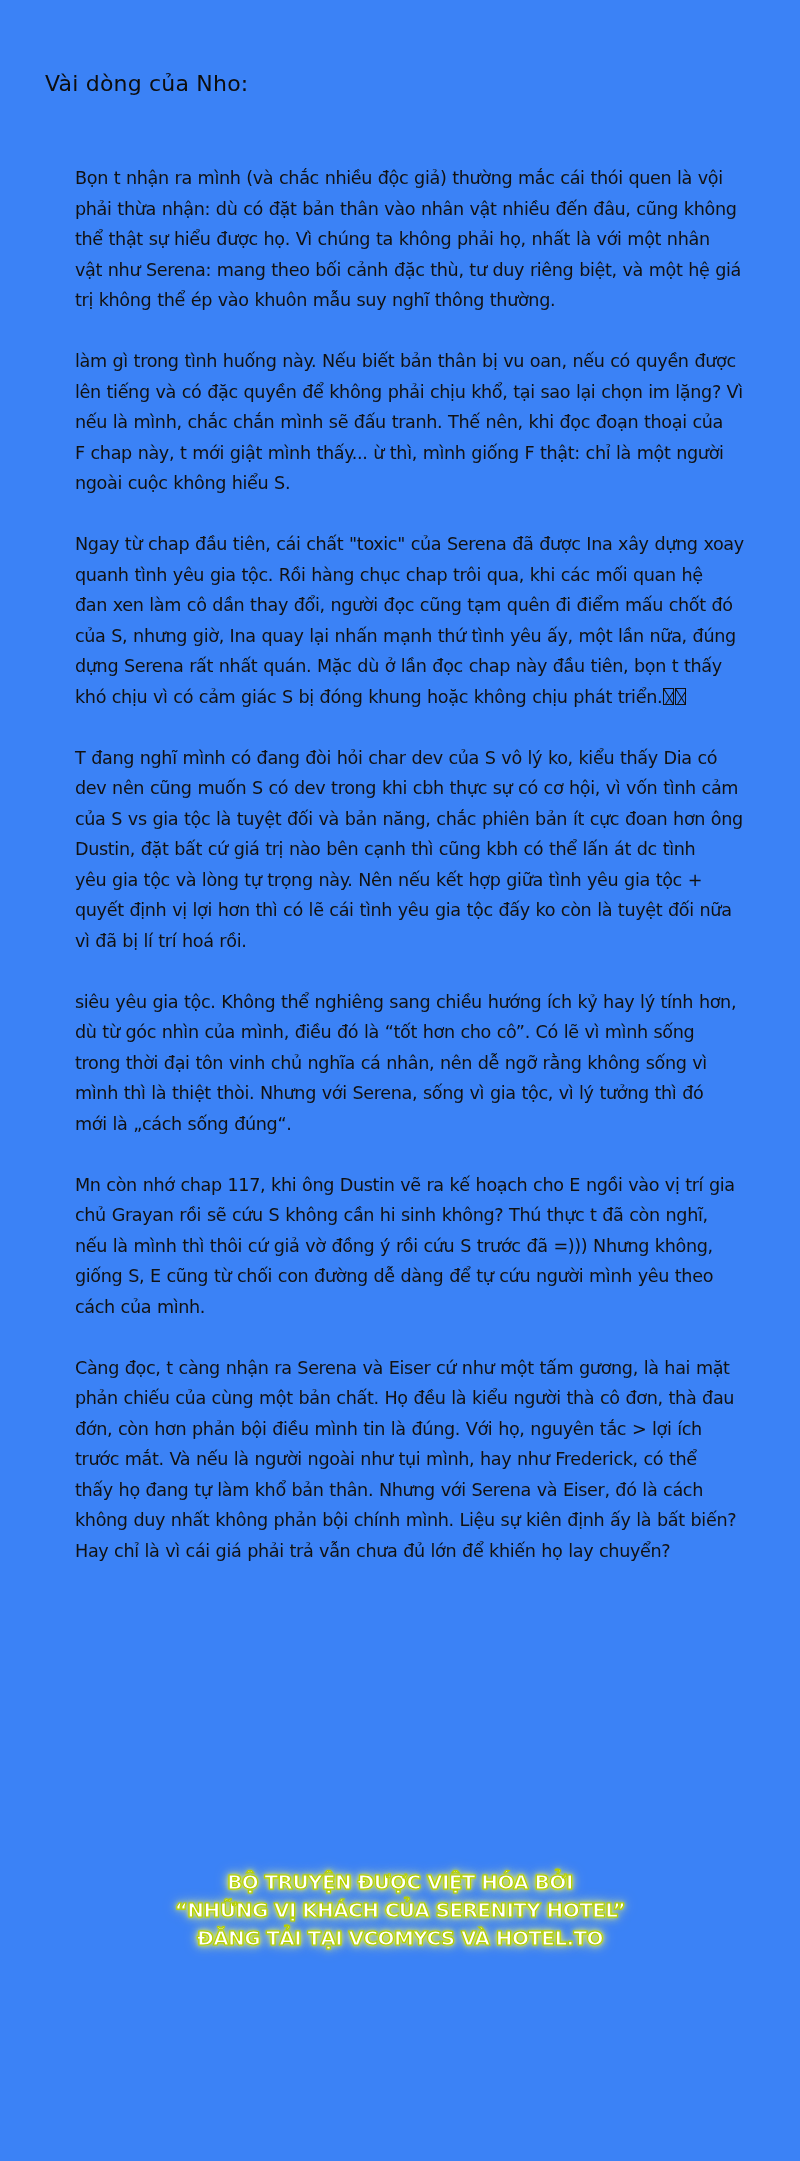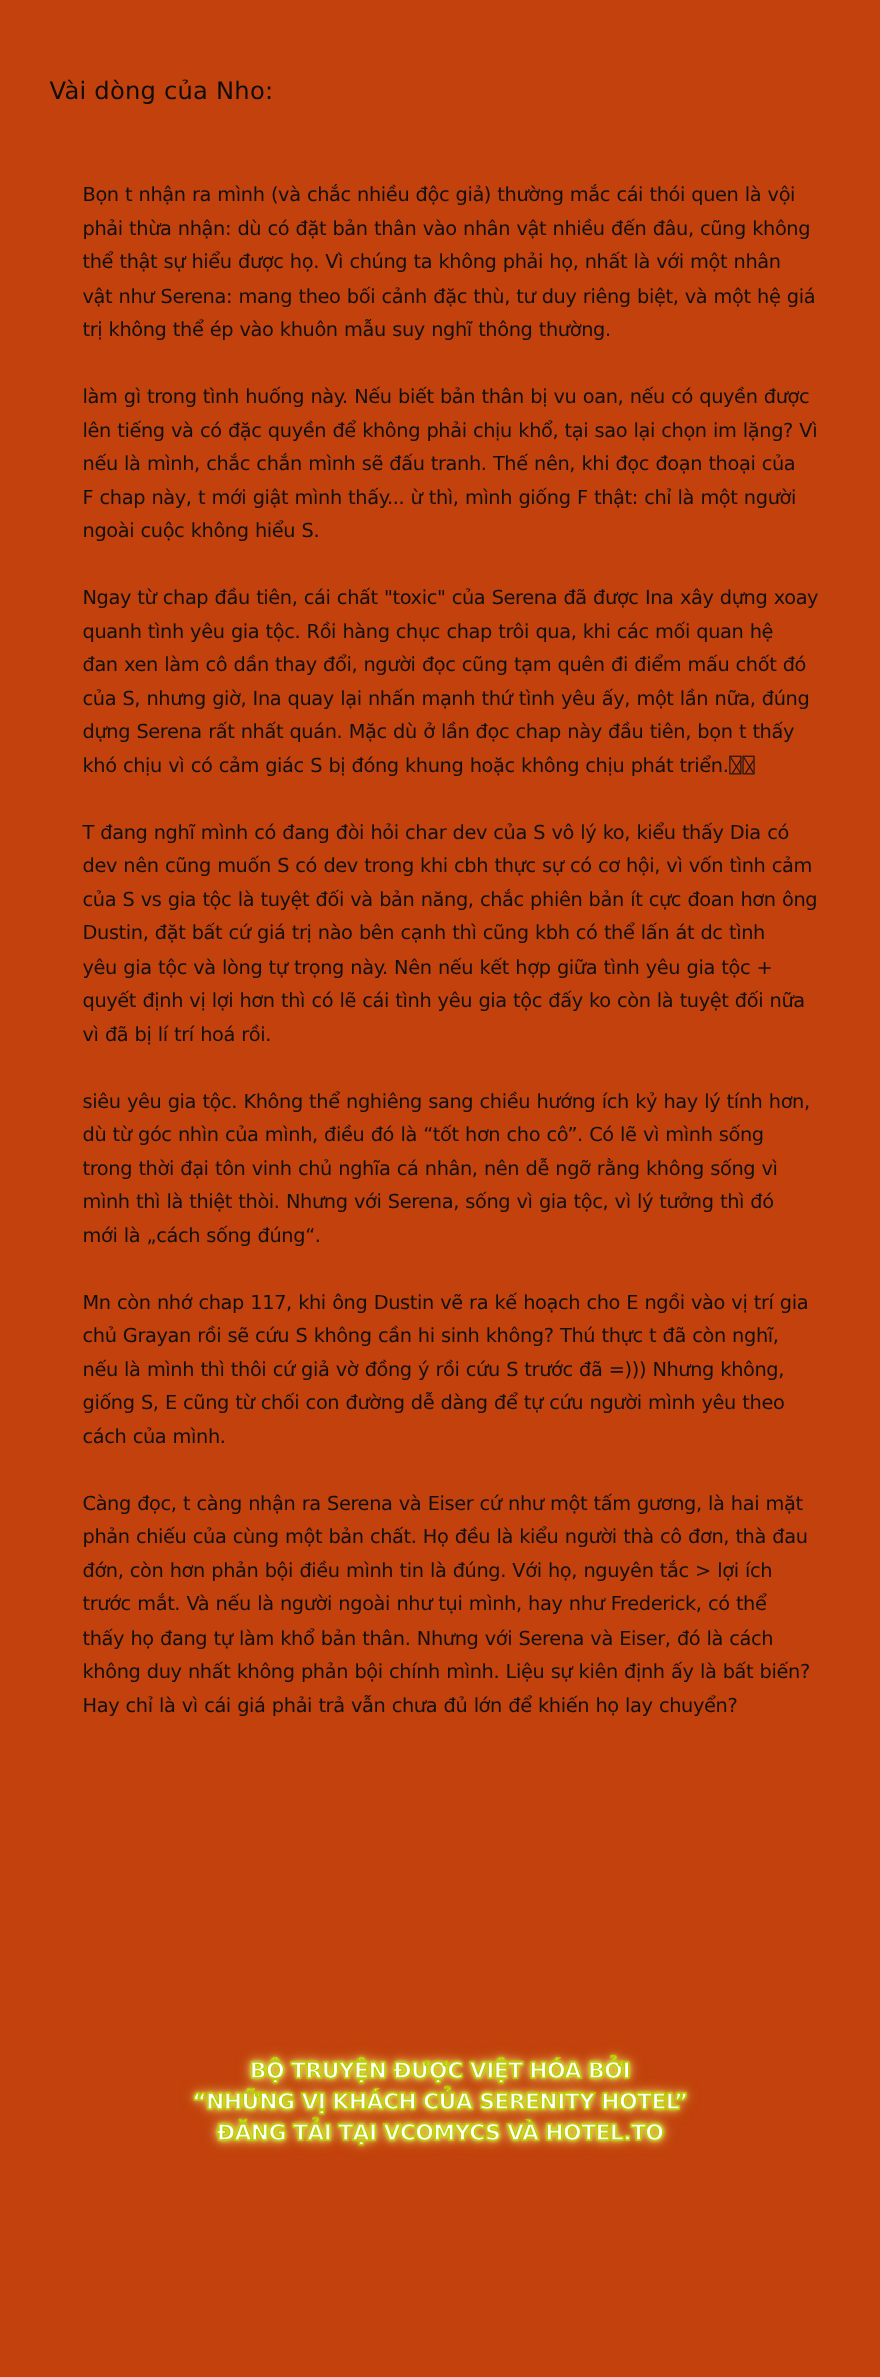--- a/index.html
+++ b/index.html
@@ -14,21 +14,21 @@
       overflow: hidden;
       font-family: "DejaVu Sans", sans-serif;
       color: #111111;
     }
     .page {
       position: absolute;
       left: 0;
       top: 0;
       width: 800px;
       height: 2161px;
-      background: #c2410c;
+      background: #3b82f6;
     }
     .title {
       position: absolute;
       left: 45px;
       top: 70px;
       font-size: 22px;
       line-height: 28px;
       font-weight: normal;
       letter-spacing: 0.2px;
       margin: 0;

